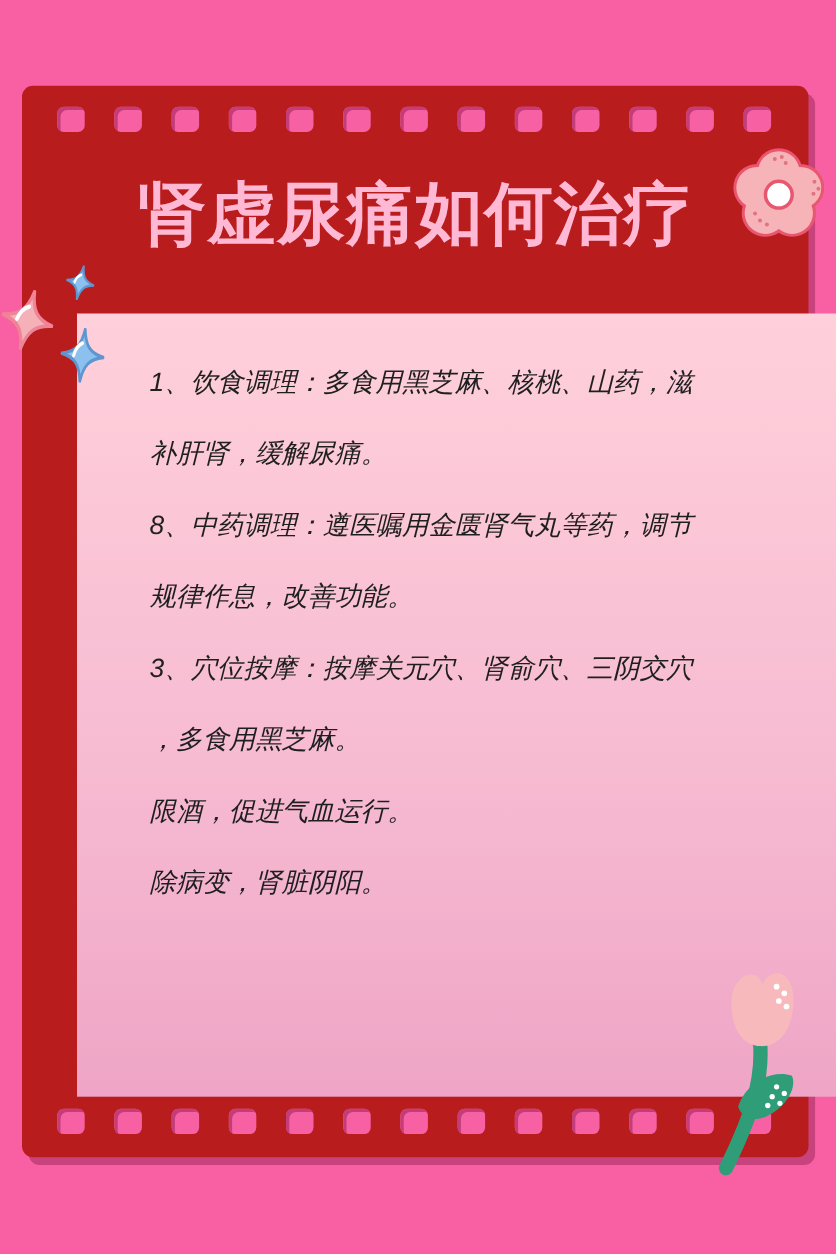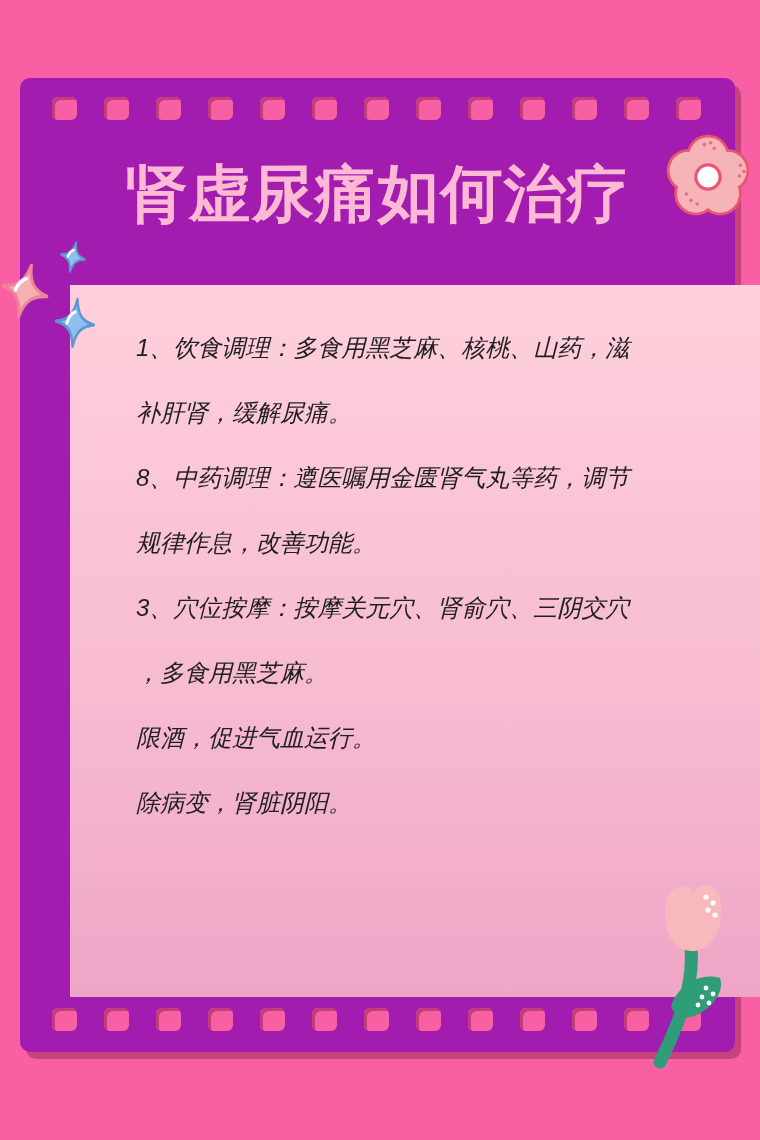--- a/index.html
+++ b/index.html
@@ -3,21 +3,21 @@
 <meta charset="utf-8">
 <style>
   html,body{margin:0;padding:0;}
   body{
     width:760px;height:1140px;position:relative;overflow:hidden;
     background:#f960a4;
     font-family:"Liberation Sans","DejaVu Sans",sans-serif;
   }
   .card{
     position:absolute;left:20px;top:78px;width:715px;height:974px;
-    background:#a21caf;border-radius:10px;
+    background:#b91c1c;border-radius:10px;
     box-shadow:6px 7px 0 #c8427d;
   }
   .film-row{
     position:absolute;left:32px;display:flex;gap:27px;
   }
   .film-row.top{top:19px;}
   .film-row.bottom{top:930px;}
   .film-hole{
     width:25px;height:23px;border-radius:6px;
     background:#f761a4;

